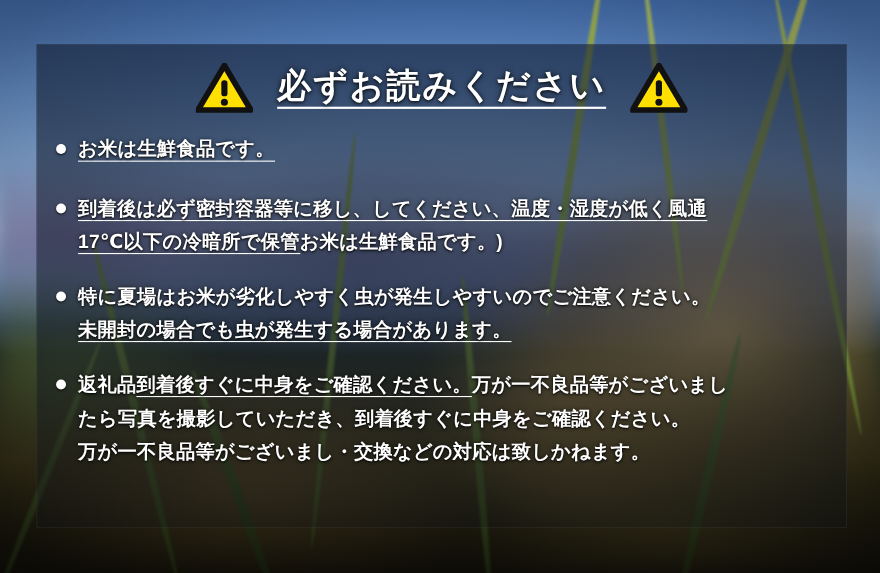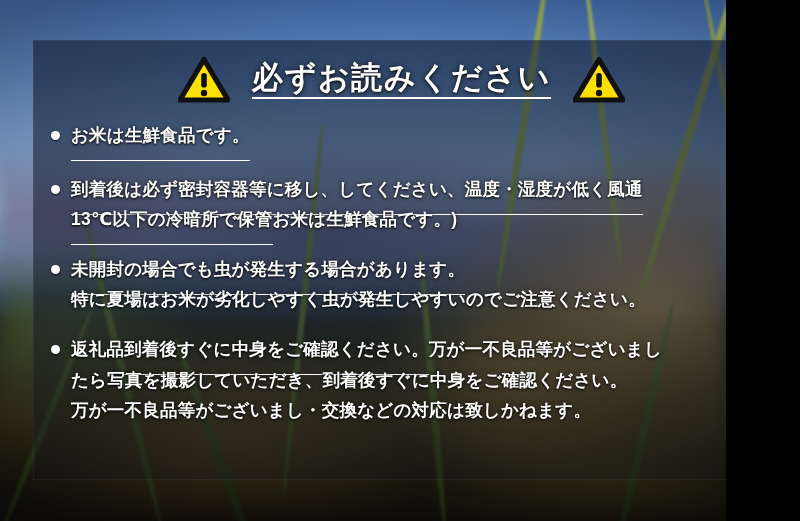--- a/index.html
+++ b/index.html
@@ -6,21 +6,21 @@
     margin: 0;
     padding: 0;
     background: #000;
   }
   body {
     font-family: "Liberation Sans", "DejaVu Sans", sans-serif;
   }
 
   #stage {
     position: relative;
-    width: 726px;
+    width: 800px;
     height: 521px;
     overflow: hidden;
     background: #0369a1;
   }
 
   
   .bg-layer { position: absolute; inset: 0; }
 
   
   .bg-sky {
@@ -141,21 +141,21 @@
     font-size: 17.5px;
     font-weight: bold;
     line-height: 1.72;
     letter-spacing: .012em;
     text-shadow: 0 1px 2px rgba(0,0,0,.9), 0 0 4px rgba(0,0,0,.6);
     white-space: nowrap;
   }
   .ln u {
     text-decoration: none;
     border-bottom: 1.6px solid #ffffff;
-    padding-bottom: 15px;
+    padding-bottom: 1px;
   }
   
   .bullet-block.tight { margin-bottom: 24px; }
 </style>
 </head>
 <body>
 
 <div id="stage">
 
   <div class="bg-layer bg-sky"></div>
@@ -201,28 +201,28 @@
       <div class="bullet-block tight">
         <span class="bullet-dot"></span>
         <div class="bullet-lines">
           <div class="ln"><u>お米は生鮮食品です。</u></div>
         </div>
       </div>
       <div class="bullet-block">
         <span class="bullet-dot"></span>
         <div class="bullet-lines">
           <div class="ln"><u>到着後は必ず密封容器等に移し、してください、温度・湿度が低く風通</u></div>
-          <div class="ln"><u>13℃以下の冷暗所で保管</u><span>お米は生鮮食品です。)</span></div>
+          <div class="ln"><u>17℃以下の冷暗所で保管</u><span>お米は生鮮食品です。)</span></div>
         </div>
       </div>
       <div class="bullet-block">
         <span class="bullet-dot"></span>
         <div class="bullet-lines">
+          <div class="ln"><span>特に夏場はお米が劣化しやすく虫が発生しやすいのでご注意ください。</span></div>
           <div class="ln"><u>未開封の場合でも虫が発生する場合があります。</u></div>
-          <div class="ln"><span>特に夏場はお米が劣化しやすく虫が発生しやすいのでご注意ください。</span></div>
         </div>
       </div>
       <div class="bullet-block">
         <span class="bullet-dot"></span>
         <div class="bullet-lines">
           <div class="ln"><span>返礼品</span><u>到着後すぐに中身をご確認ください。</u><span>万が一不良品等がございまし</span></div>
           <div class="ln"><span>たら写真を撮影していただき、到着後すぐに中身をご確認ください。</span></div>
           <div class="ln"><span>万が一不良品等がございまし・交換などの対応は致しかねます。</span></div>
         </div>
       </div>

